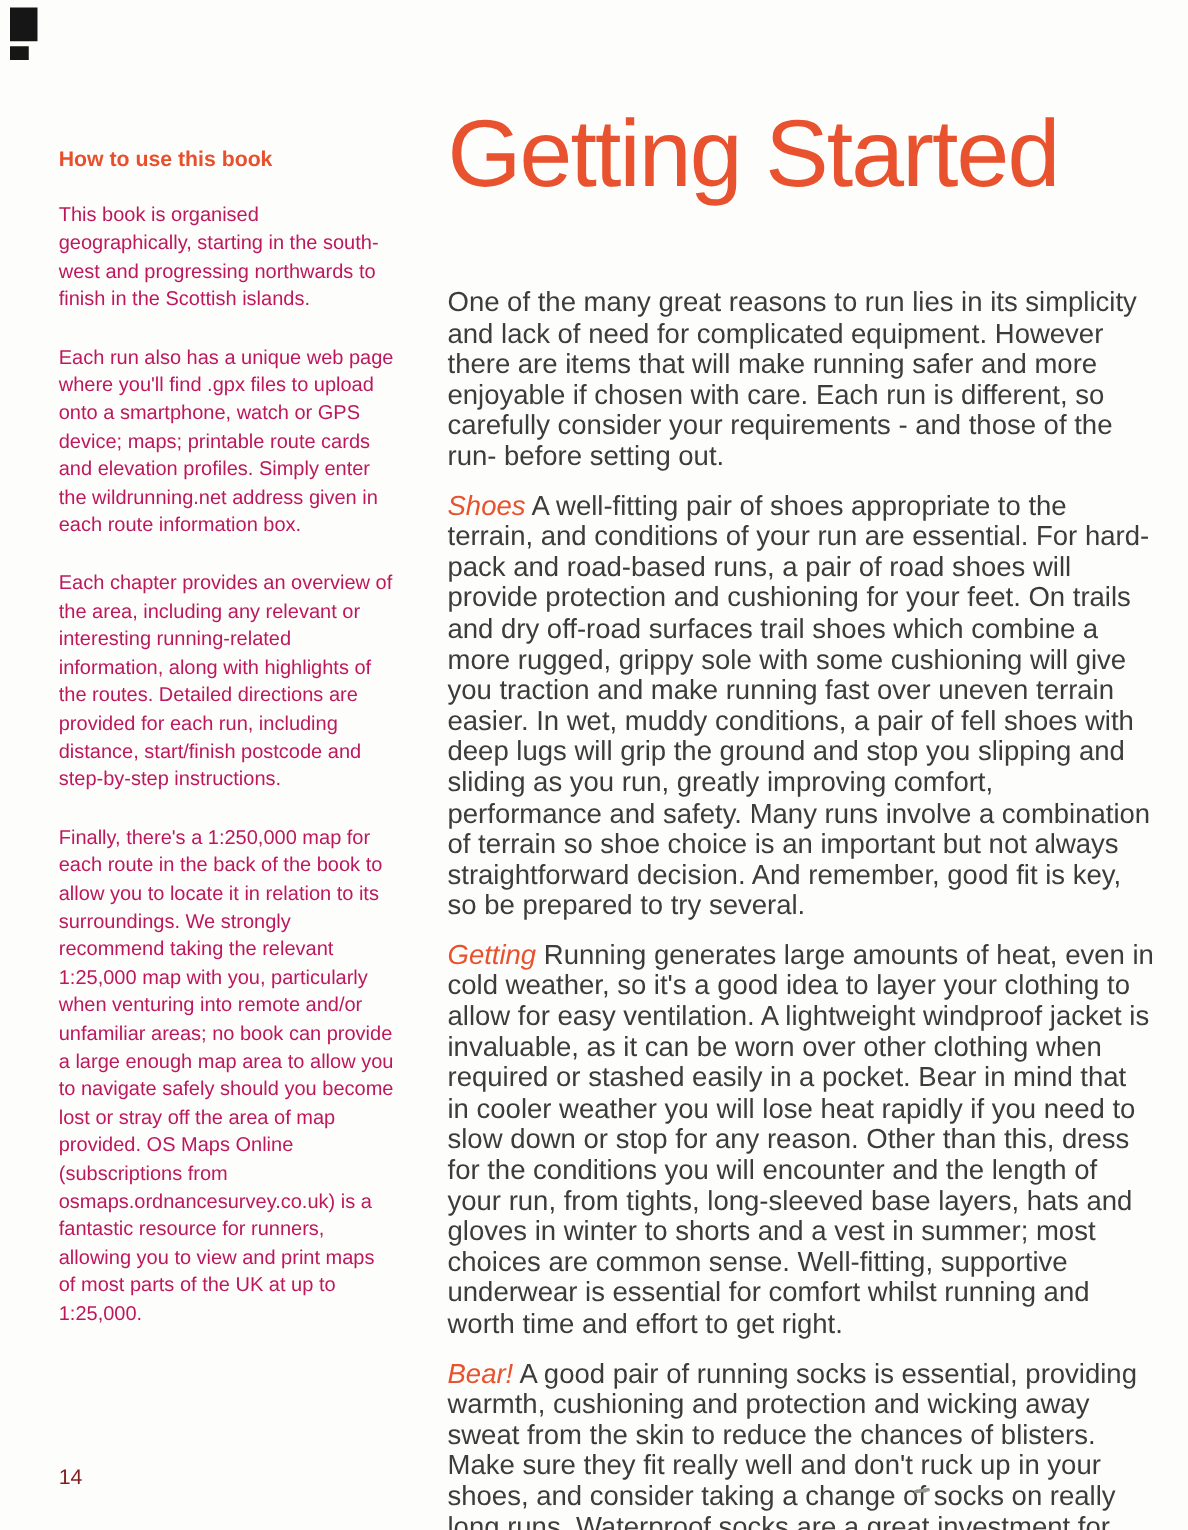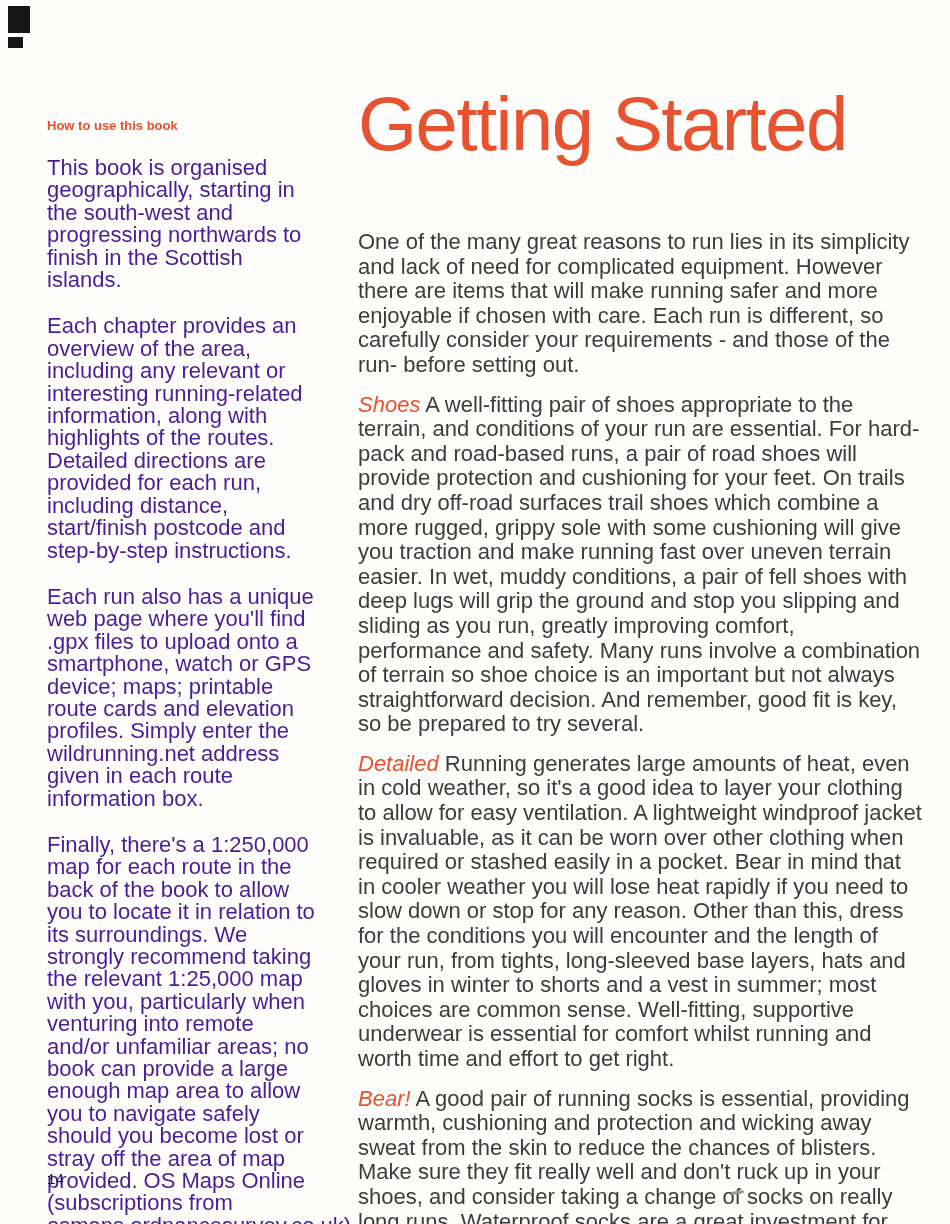--- a/index.html
+++ b/index.html
@@ -13,29 +13,29 @@
   }
   .page { position: absolute; inset: 0; }
 
   .print-mark { position: absolute; background: #161616; }
   .mark-1 { left: 8px; top: 6px; width: 22px; height: 27px; }
   .mark-2 { left: 8px; top: 37px; width: 15px; height: 11px; }
 
   .sidebar { position: absolute; left: 47px; top: 118px; width: 270px; }
   .sidebar-heading {
     color: #e8502d;
-    font-size: 13px;
+    font-size: 17px;
     font-weight: 700;
     margin-bottom: 15px;
   }
   .sidebar-para {
-    font-size: 22px;
+    font-size: 16px;
     line-height: 22.4px;
     margin-bottom: 11px;
-    color: #4c1d95;
+    color: #be185d;
     margin-top: 24px;
   }
 
   .main { position: absolute; left: 358px; top: 86px; width: 566px; }
   .title {
     color: #e8522e;
     font-size: 76px;
     font-weight: 300;
     letter-spacing: -1.5px;
     line-height: 1;
@@ -47,23 +47,22 @@
     line-height: 24.6px;
     margin-bottom: 15px;
     color: #3c3c3c;
   }
   .section-label { color: #e8522e; font-style: italic; }
 
   .page-number {
     position: absolute;
     left: 47px;
     top: 1172px;
-    font-size: 14px;
-    color: #0f172a;
-    font-family: Liberation Mono, monospace;
+    font-size: 17px;
+    color: #7f1d1d;
   }
   .scan-artifact {
     position: absolute;
     left: 731px;
     top: 1191px;
     width: 13px;
     height: 3px;
     background: #9a9a8e;
     border-radius: 2px;
     transform: rotate(-8deg);
@@ -73,37 +72,37 @@
 <body>
 
 <div class="page">
 
   <div class="print-mark mark-1"></div>
   <div class="print-mark mark-2"></div>
 
   <aside class="sidebar">
     <h2 class="sidebar-heading">How to use this book</h2>
     <p class="sidebar-para">This book is organised geographically, starting in the south-west and progressing northwards to finish in the Scottish islands.</p>
+    <p class="sidebar-para">Each run also has a unique web page where you'll find .gpx files to upload onto a smartphone, watch or GPS device; maps; printable route cards and elevation profiles. Simply enter the wildrunning.net address given in each route information box.</p>
     <p class="sidebar-para">Each chapter provides an overview of the area, including any relevant or interesting running-related information, along with highlights of the routes. Detailed directions are provided for each run, including distance, start/finish postcode and step-by-step instructions.</p>
-    <p class="sidebar-para">Each run also has a unique web page where you'll find .gpx files to upload onto a smartphone, watch or GPS device; maps; printable route cards and elevation profiles. Simply enter the wildrunning.net address given in each route information box.</p>
     <p class="sidebar-para">Finally, there's a 1:250,000 map for each route in the back of the book to allow you to locate it in relation to its surroundings. We strongly recommend taking the relevant 1:25,000 map with you, particularly when venturing into remote and/or unfamiliar areas; no book can provide a large enough map area to allow you to navigate safely should you become lost or stray off the area of map provided. OS Maps Online (subscriptions from osmaps.ordnancesurvey.co.uk) is a fantastic resource for runners, allowing you to view and print maps of most parts of the UK at up to 1:25,000.</p>
   </aside>
 
   <main class="main">
     <h1 class="title">Getting Started</h1>
 
     <p class="body-para">One of the many great reasons to run lies in its simplicity and lack of need for complicated equipment. However there are items that will make running safer and more enjoyable if chosen with care. Each run is different, so carefully consider your requirements - and those of the run- before setting out.</p>
 
     <p class="body-para">
       <span class="section-label">Shoes</span>
       <span>A well-fitting pair of shoes appropriate to the terrain, and conditions of your run are essential. For hard-pack and road-based runs, a pair of road shoes will provide protection and cushioning for your feet. On trails and dry off-road surfaces trail shoes which combine a more rugged, grippy sole with some cushioning will give you traction and make running fast over uneven terrain easier. In wet, muddy conditions, a pair of fell shoes with deep lugs will grip the ground and stop you slipping and sliding as you run, greatly improving comfort, performance and safety. Many runs involve a combination of terrain so shoe choice is an important but not always straightforward decision. And remember, good fit is key, so be prepared to try several.</span>
     </p>
 
     <p class="body-para">
-      <span class="section-label">Detailed</span>
+      <span class="section-label">Getting</span>
       <span>Running generates large amounts of heat, even in cold weather, so it's a good idea to layer your clothing to allow for easy ventilation. A lightweight windproof jacket is invaluable, as it can be worn over other clothing when required or stashed easily in a pocket. Bear in mind that in cooler weather you will lose heat rapidly if you need to slow down or stop for any reason. Other than this, dress for the conditions you will encounter and the length of your run, from tights, long-sleeved base layers, hats and gloves in winter to shorts and a vest in summer; most choices are common sense. Well-fitting, supportive underwear is essential for comfort whilst running and worth time and effort to get right.</span>
     </p>
 
     <p class="body-para">
       <span class="section-label">Bear!</span>
       <span>A good pair of running socks is essential, providing warmth, cushioning and protection and wicking away sweat from the skin to reduce the chances of blisters. Make sure they fit really well and don't ruck up in your shoes, and consider taking a change of socks on really long runs. Waterproof socks are a great investment for wet-weather running.</span>
     </p>
   </main>
 
   <div class="page-number">14</div>

